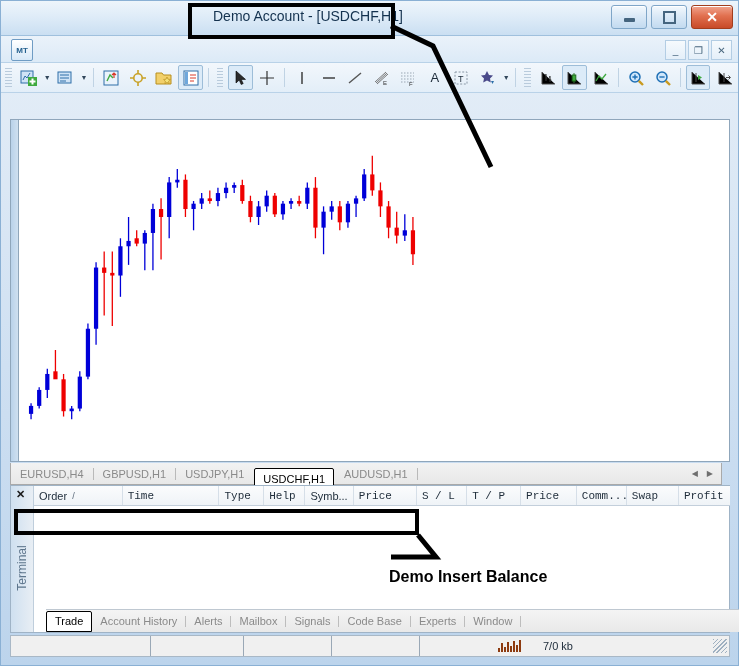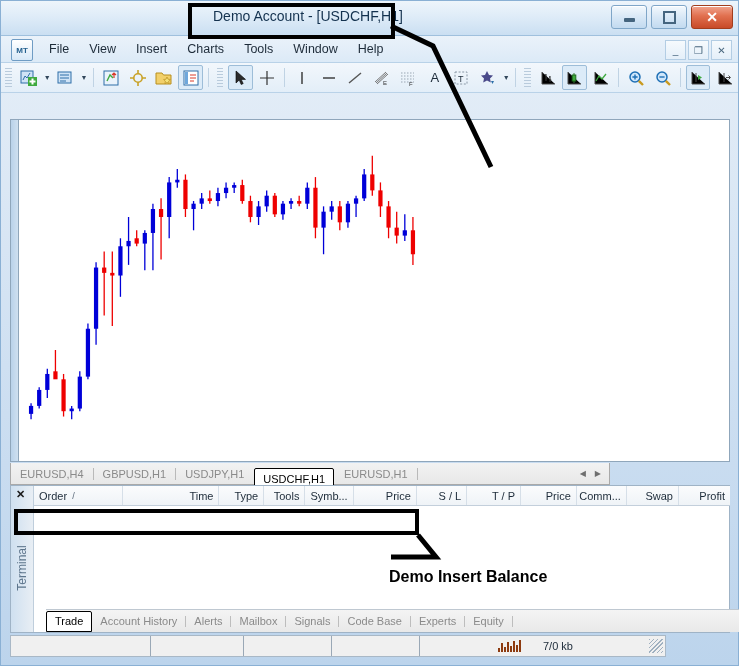--- a/index.html
+++ b/index.html
@@ -110,21 +110,21 @@
   }
   .chart-scroll-left{
     position:absolute;left:0;top:0;width:7px;height:341px;
     background:linear-gradient(90deg,#b9d2ea 0%,#cfe0f0 100%);
     border-right:1px solid #8fa6bb;
   }
   .candles{position:absolute;left:8px;top:0;width:710px;height:341px;}
 
   
   .chart-tabs{
-    position:absolute;left:9px;top:462px;width:600px;height:22px;
+    position:absolute;left:9px;top:462px;width:712px;height:22px;
     background:linear-gradient(180deg,#f2f2f2 0%,#e8e8e8 100%);
     border:1px solid #a9a9a9;border-top:none;box-sizing:border-box;
     display:flex;align-items:center;
   }
   .ctab{
     height:18px;padding:0 8px;margin:0 1px;
     display:flex;align-items:center;font-size:11px;color:#8a8a8a;
   }
   .ctab.active{
     color:#000;background:#ffffff;border:1px solid #000;border-radius:2px 2px 0 0;
@@ -155,21 +155,21 @@
 
   .grid-head{
     position:absolute;left:0;top:0;width:696px;height:19px;
     background:linear-gradient(180deg,#fbfcfd 0%,#eff3f7 100%);
     border-bottom:1px solid #c3cfdb;display:flex;
   }
   .gh{
     font-size:11px;color:#1d2b39;display:flex;align-items:center;
     border-right:1px solid #d6dfe8;box-sizing:border-box;padding:0 5px;height:19px;
   }
-  .gh.r{justify-content:flex-end;}
+  .gh.r{font-family:Liberation Mono, monospace;}
   .gh.l{justify-content:flex-start;}
   .sort-mark{margin-left:5px;font-size:9px;color:#5b6b7b;}
 
   .balance-row{
     position:absolute;left:0;top:20px;width:696px;height:17px;
     background:#c8c8c8;display:flex;align-items:center;
   }
   .bal-icon{
     width:11px;height:11px;border-radius:50%;border:1px solid #9a9a9a;
     background:#d8d8d8;margin:0 6px 0 8px;
@@ -187,21 +187,21 @@
     font-size:11px;color:#8a8a8a;
   }
   .ttab.active{
     color:#000;background:#fff;border:1px solid #000;border-radius:2px 2px 0 0;
     height:19px;font-weight:normal;
   }
   .ttab-sep{width:1px;height:11px;background:#bdbdbd;}
 
   
   .statusbar{
-    position:absolute;left:9px;top:634px;width:656px;height:22px;
+    position:absolute;left:9px;top:634px;width:720px;height:22px;
     background:#f0f0f0;border:1px solid #a9b8c6;box-sizing:border-box;
     display:flex;align-items:center;
   }
   .st-cell{height:20px;border-right:1px solid #9aa8b6;box-sizing:border-box;}
   .st-bars{display:flex;align-items:flex-end;gap:1px;height:12px;margin-left:10px;}
   .st-bars i{display:block;width:2px;background:#8d3b10;}
   .st-traffic{font-size:11px;color:#1d2b39;margin-left:22px;}
   .st-grip{
     margin-left:auto;width:14px;height:14px;margin-right:2px;
     background:repeating-linear-gradient(135deg,#9fb0c0 0 1px,transparent 1px 3px);
@@ -232,29 +232,20 @@
         <span class="glyph-max"></span>
       </div>
       <div class="win-btn close">
         <span class="glyph-close">✕</span>
       </div>
     </div>
   </div>
 
   <div class="menubar">
     <div class="menu-logo">MT</div>
-    <div class="menu-items">
-      <div class="menu-item">File</div>
-      <div class="menu-item">View</div>
-      <div class="menu-item">Insert</div>
-      <div class="menu-item">Charts</div>
-      <div class="menu-item">Tools</div>
-      <div class="menu-item">Window</div>
-      <div class="menu-item">Help</div>
-    </div>
     <div class="mdi-btns">
       <div class="mdi-btn">_</div>
       <div class="mdi-btn">❐</div>
       <div class="mdi-btn">✕</div>
     </div>
   </div>
 
   <div class="toolbar">
     <div class="grip"></div>
 
@@ -529,21 +520,21 @@
       </svg>
   </div>
 
   <div class="chart-tabs">
     <div class="ctab">EURUSD,H4</div>
     <div class="ctab-sep"></div>
     <div class="ctab">GBPUSD,H1</div>
     <div class="ctab-sep"></div>
     <div class="ctab">USDJPY,H1</div>
     <div class="ctab active">USDCHF,H1</div>
-    <div class="ctab">EURUSD,H1</div>
+    <div class="ctab">AUDUSD,H1</div>
     <div class="ctab-sep"></div>
     <div class="ctab-arrows">
       <span class="ctab-arrow">◀</span>
       <span class="ctab-arrow">▶</span>
     </div>
   </div>
 
   <div class="terminal">
     <div class="term-side">
       <div class="term-close">✕</div>
@@ -557,21 +548,21 @@
             <span>Order</span>
             <span class="sort-mark">/</span>
           </div>
           <div class="gh r" style="width: 105px;">
             <span>Time</span>
           </div>
           <div class="gh r" style="width: 48px;">
             <span>Type</span>
           </div>
           <div class="gh r" style="width: 44px;">
-            <span>Tools</span>
+            <span>Help</span>
           </div>
           <div class="gh l" style="width: 52px;">
             <span>Symb...</span>
           </div>
           <div class="gh r" style="width: 68px;">
             <span>Price</span>
           </div>
           <div class="gh r" style="width: 54px;">
             <span>S / L</span>
           </div>
@@ -600,21 +591,21 @@
         <div class="ttab">Alerts</div>
         <div class="ttab-sep"></div>
         <div class="ttab">Mailbox</div>
         <div class="ttab-sep"></div>
         <div class="ttab">Signals</div>
         <div class="ttab-sep"></div>
         <div class="ttab">Code Base</div>
         <div class="ttab-sep"></div>
         <div class="ttab">Experts</div>
         <div class="ttab-sep"></div>
-        <div class="ttab">Equity</div>
+        <div class="ttab">Window</div>
         <div class="ttab-sep"></div>
       </div>
     </div>
   </div>
 
   <div class="statusbar">
     <div class="st-cell" style="width:140px;"></div>
     <div class="st-cell" style="width:93px;"></div>
     <div class="st-cell" style="width:88px;"></div>
     <div class="st-cell" style="width:88px;"></div>

